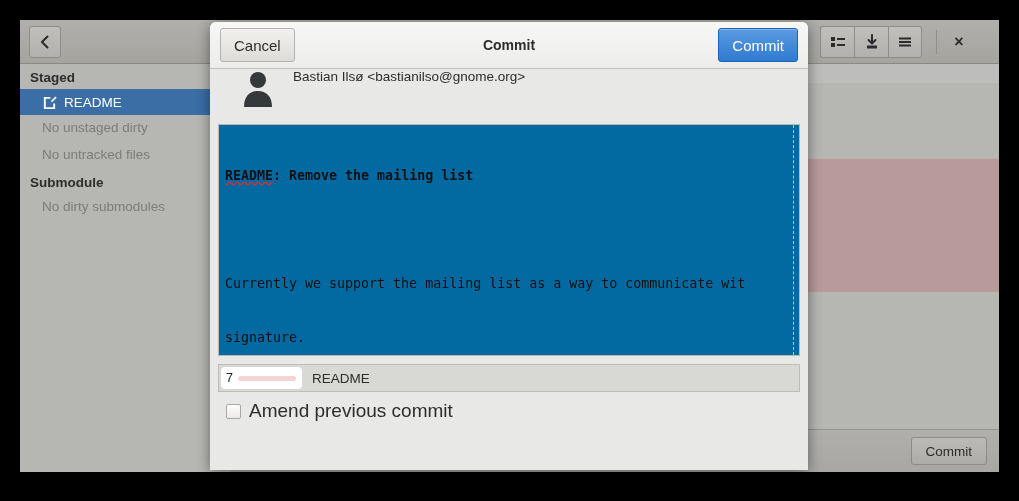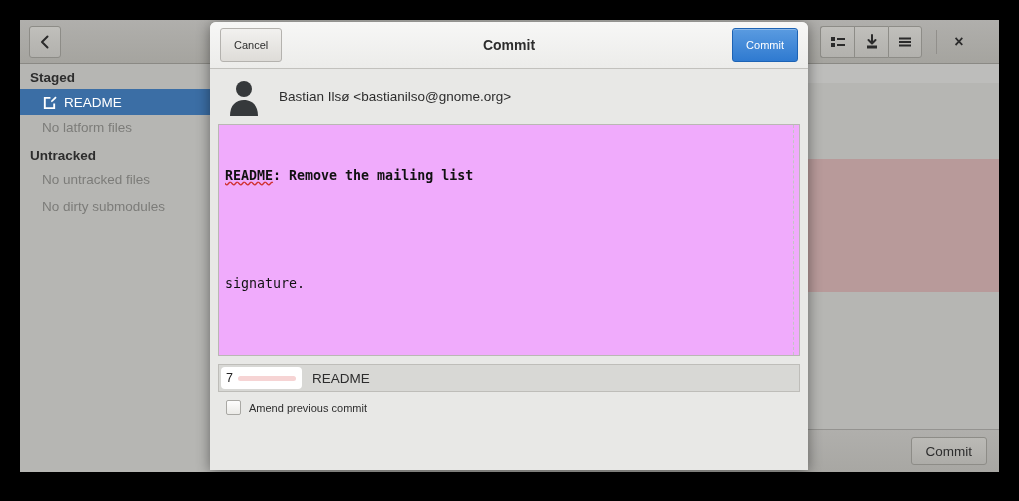--- a/index.html
+++ b/index.html
@@ -241,60 +241,59 @@
   }
   .dlg-btn {
     position: relative;
     z-index: 2;
     height: 30px;
     padding: 16px 13px;
     border-radius: 3px;
     box-sizing: border-box;
     display: flex;
     align-items: center;
-    font-size: 11px;
+    font-size: 15px;
   }
   .dlg-btn.cancel {
     background: linear-gradient(to bottom, #f2f1ef 0%, #dedcd8 100%);
     border: 1px solid #b4b2ae;
     color: #2d2d2d;
   }
   .dlg-btn.suggested {
     margin-left: auto;
     background: linear-gradient(to bottom, #5a9be0 0%, #2f7ad0 100%);
     border: 1px solid #1d63b4;
     color: #ffffff;
     box-shadow: inset 0 1px 0 rgba(255,255,255,0.30);
   }
 
   .author-row {
     display: flex;
-    align-items: center;
     height: 55px;
-    padding: 0 15px;
+    padding: 0 29px;
     background: #e8e8e6;
   }
   .avatar {
     width: 38px;
     height: 38px;
     flex: 0 0 auto;
     margin-right: 16px;
     display: flex;
     align-items: flex-end;
     justify-content: center;
   }
   .author-name {
     font-size: 13.5px;
     color: #2d2d2d;
   }
 
   .msg-wrap {
     margin: 0 8px;
     height: 232px;
-    background: #f0abfc;
+    background: #0369a1;
     border: 1px solid #b9b8b4;
     box-sizing: border-box;
     position: relative;
     overflow: hidden;
   }
   .msg-text {
     font-family: "DejaVu Sans Mono", monospace;
     font-size: 13.3px;
     line-height: 18px;
     color: #111111;
@@ -361,21 +360,21 @@
     width: 15px;
     height: 15px;
     background: linear-gradient(to bottom, #fdfdfd 0%, #ebeae7 100%);
     border: 1px solid #a9a8a4;
     border-radius: 2px;
     box-sizing: border-box;
     margin-right: 8px;
     flex: 0 0 auto;
   }
   .check-label {
-    font-size: 11px;
+    font-size: 19px;
     color: #2d2d2d;
     text-align: right;
   }
 </style>
 </head>
 <body>
 
 <div id="root">
 
   <div class="app-window">
@@ -426,25 +425,25 @@
       <div class="sb-row selected">
         <span class="sb-icon">
           <svg width="15" height="15" viewBox="0 0 16 16">
             <path d="M2 2 L9 2 L9 4 L4 4 L4 13 L12 13 L12 9 L14 9 L14 15 L2 15 Z" fill="#ffffff"></path>
             <path d="M14.3 1.6 L10.2 5.7 L9.6 7.6 L11.5 7 L15.6 2.9 Z" fill="#ffffff"></path>
           </svg>
         </span>
         <span>README</span>
       </div>
 
-      <div class="sb-empty">No latform files</div>
-
-      <div class="sb-header">Untracked</div>
+      <div class="sb-empty">No unstaged dirty</div>
+
       <div class="sb-empty">No untracked files</div>
 
+      <div class="sb-header">Submodule</div>
       <div class="sb-empty">No dirty submodules</div>
     </div>
 
     <div class="diff-area">
       <div class="diff-line hdr"></div>
       <div class="diff-line ctx">BuildGnome</div>
       <div class="diff-line ctx">latform</div>
       <div class="diff-line ctx">ionWorkflow</div>
       <div class="diff-line ctx"></div>
       <div class="diff-line del"></div>
@@ -477,20 +476,21 @@
           <path d="M5 38 C5 27 11 22 19 22 C27 22 33 27 33 38 Z" fill="#36393b"></path>
         </svg>
       </div>
       <div class="author-name">Bastian Ilsø &lt;bastianilso@gnome.org&gt;</div>
     </div>
 
     <div class="msg-wrap">
       <div class="msg-text">
         <span class="ln"><span class="subject spell">README</span><span class="subject">: Remove the mailing list</span></span>
         <span class="ln"> </span>
+        <span class="ln">Currently we support the mailing list as a way to communicate wit</span>
         <span class="ln">signature.</span>
         
         
         
         
         
         
         
         
       </div>

